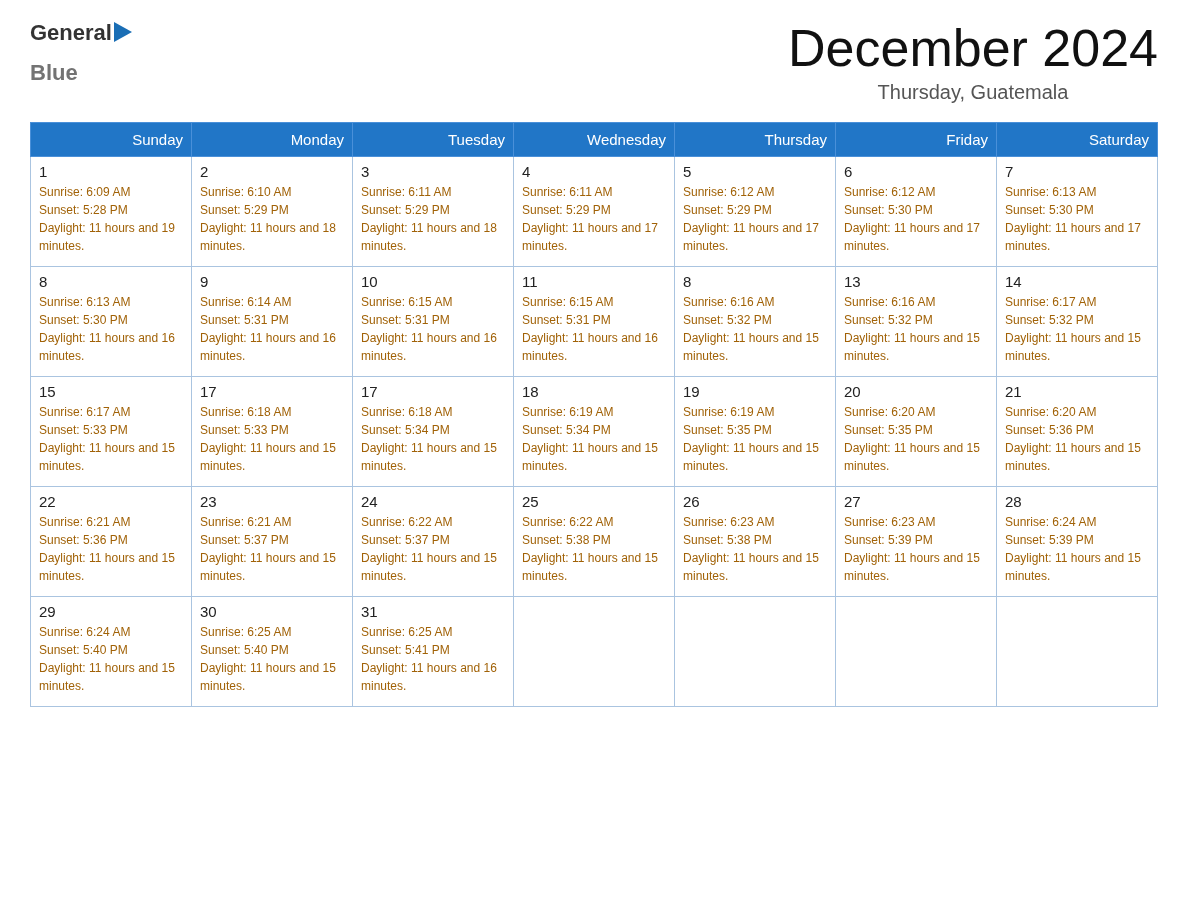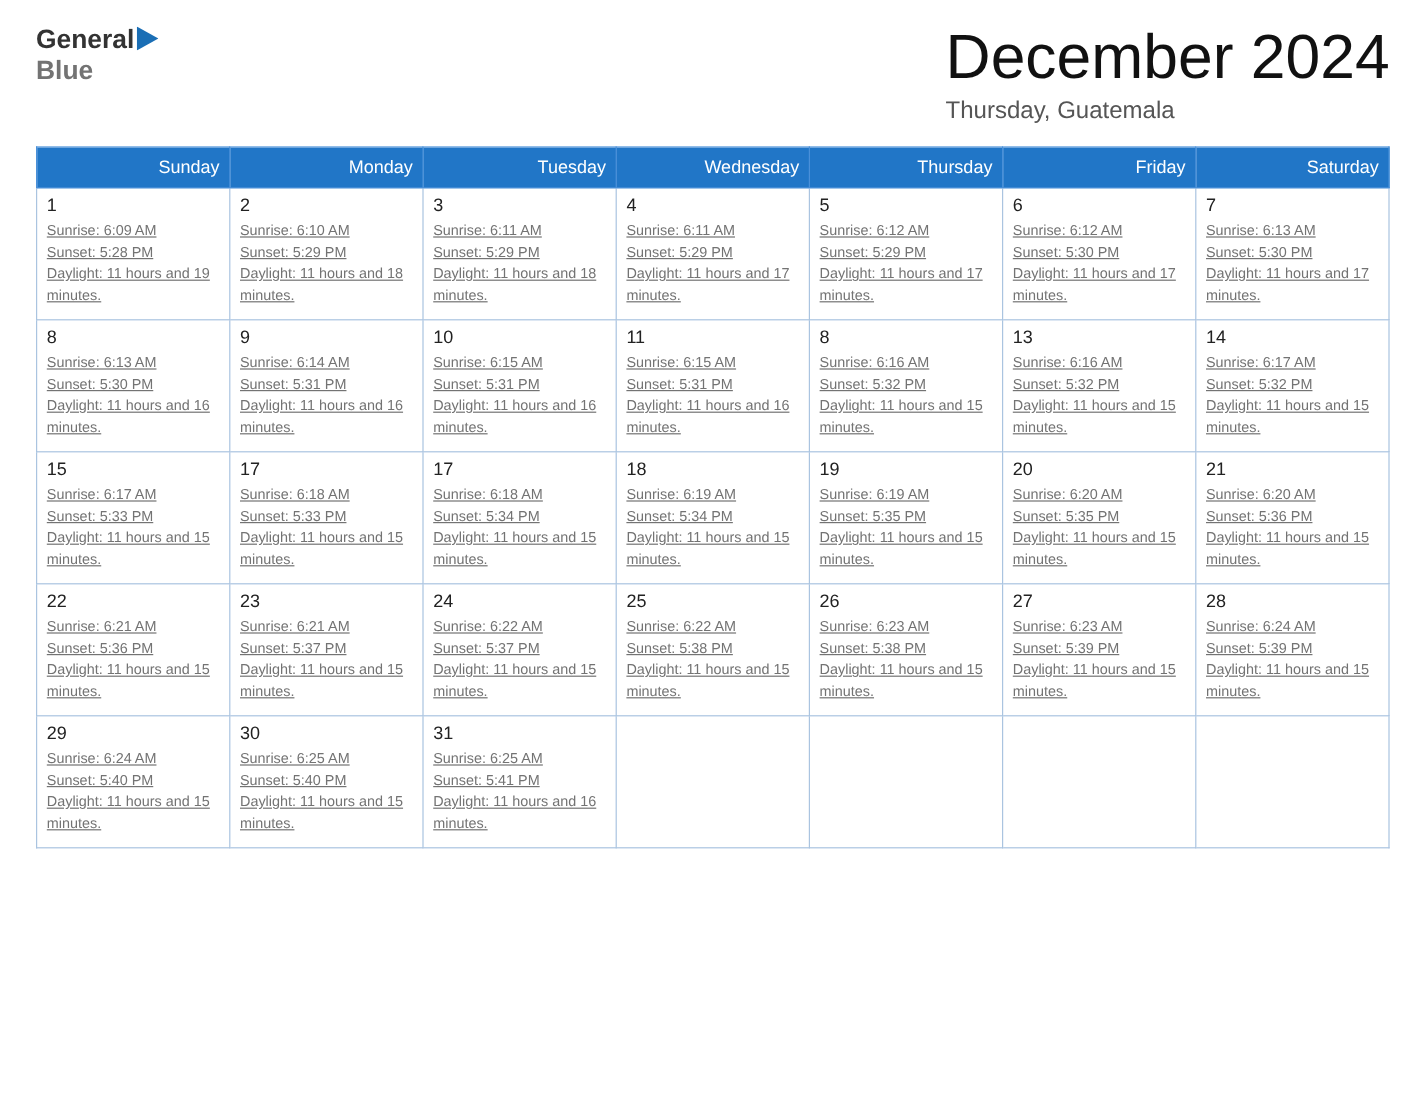--- a/index.html
+++ b/index.html
@@ -13,27 +13,28 @@
     .header {
       display: flex;
       justify-content: space-between;
       align-items: flex-start;
       margin-bottom: 18px;
     }
     .logo-wrapper {
       display: flex;
       flex-direction: column;
       align-items: flex-start;
+      gap: 14px;
     }
     .logo-line1 {
       display: flex;
       align-items: center;
     }
     .title-block {
-      text-align: left;
+      text-align: center;
     }
     .month-title {
       font-size: 52px;
       font-weight: normal;
       color: #111;
       line-height: 1.1;
     }
     .subtitle {
       font-size: 20px;
       color: #555;
@@ -63,23 +64,22 @@
       background: #fff;
     }
     .day-number {
       font-size: 15px;
       font-weight: normal;
       display: block;
       margin-bottom: 3px;
     }
     .day-info {
       font-size: 12px;
-      color: #737373;
+      color: #a16207;
       line-height: 1.5;
-      text-decoration: underline;
     }
     .empty-cell {
       background: #fff;
     }
   </style>
 </head>
 <body>
 
 <div class="header">
   <div class="logo-wrapper">

